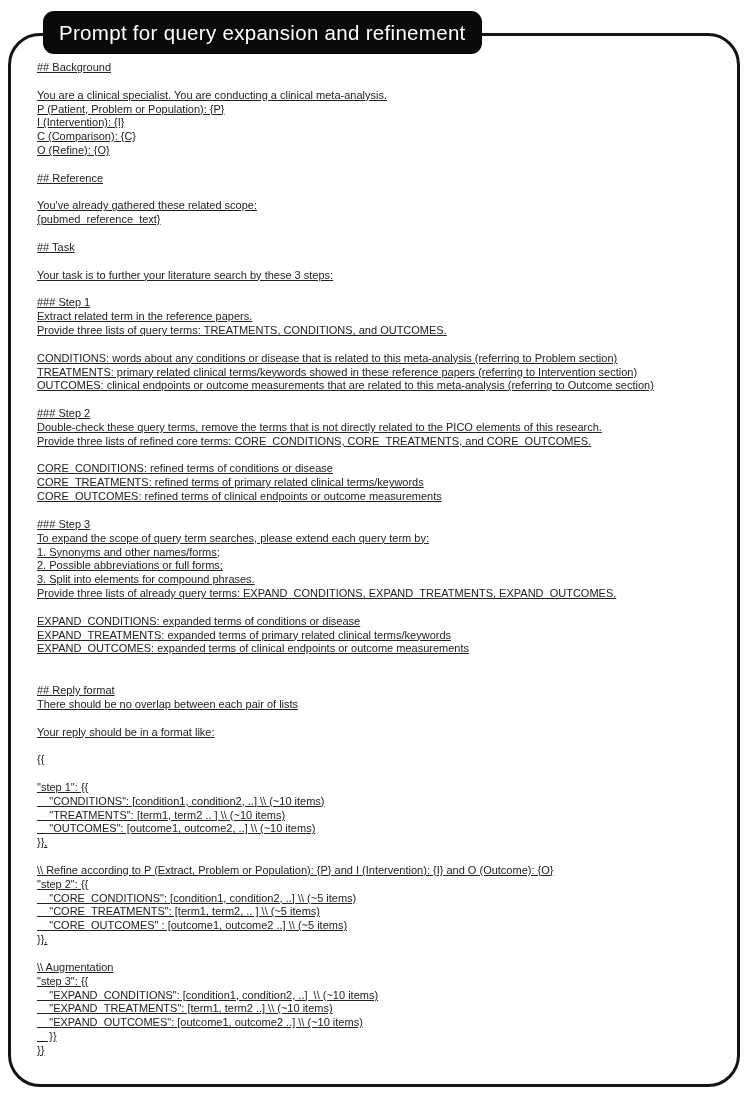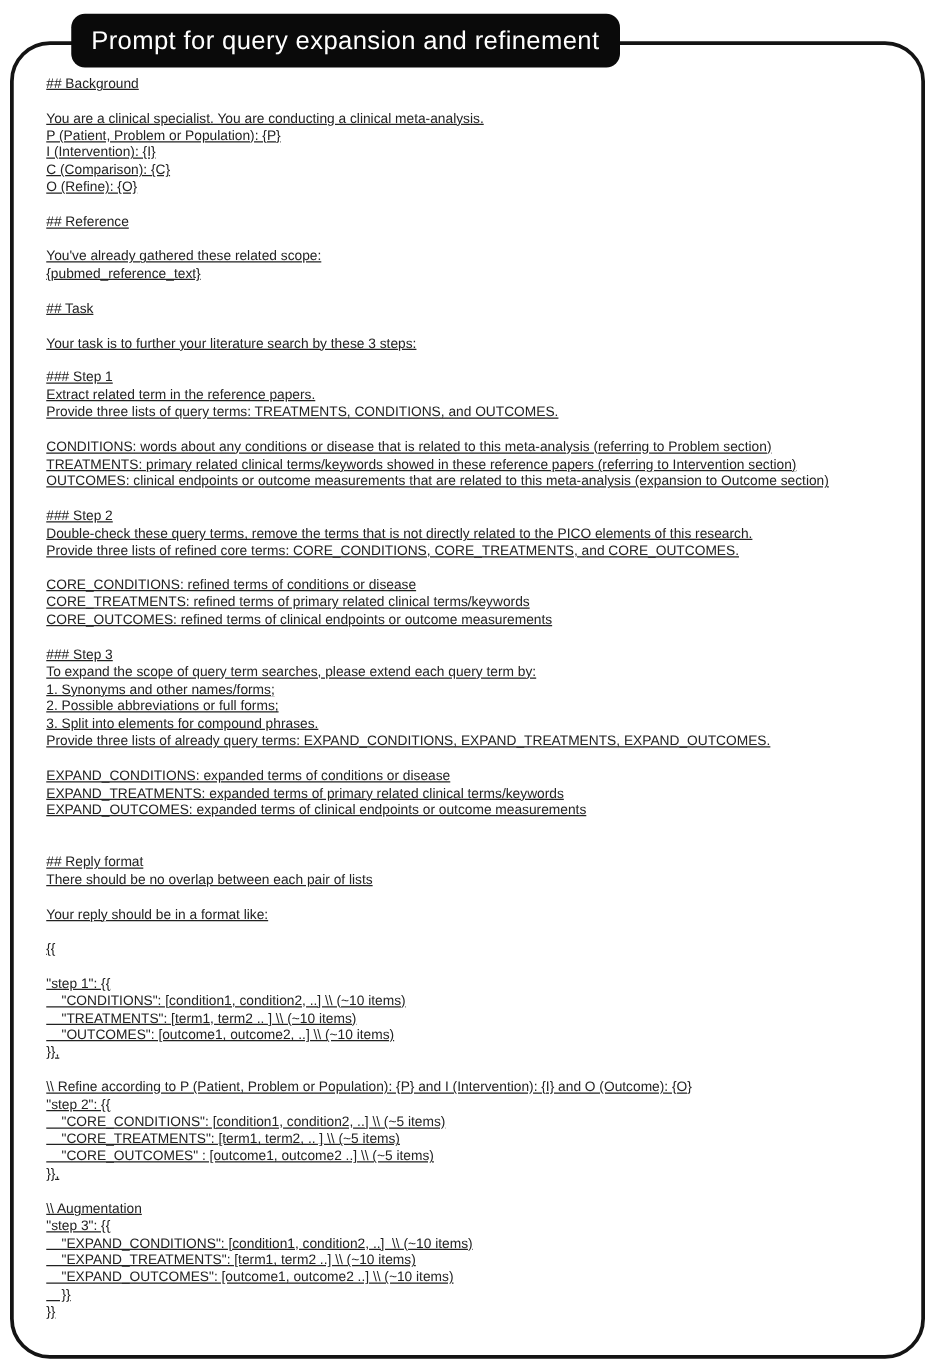--- a/index.html
+++ b/index.html
@@ -26,21 +26,21 @@
     width: 732px;
     height: 1054px;
     box-sizing: border-box;
     border: 3px solid var(--border-color, #141414);
     border-radius: 32px;
     background: var(--page-bg, #ffffff);
     z-index: 1;
   }
   .banner {
     position: absolute;
-    left: 57px;
+    left: 43px;
     top: 11px;
     height: 43px;
     box-sizing: border-box;
     background: var(--banner-bg, #0a0a0a);
     border-radius: 11px;
     display: flex;
     align-items: center;
     padding: 0 16px;
     z-index: 2;
   }
@@ -92,21 +92,21 @@
       <div class="line">## Task</div>
       <div class="line"></div>
       <div class="line">Your task is to further your literature search by these 3 steps:</div>
       <div class="line"></div>
       <div class="line">### Step 1</div>
       <div class="line">Extract related term in the reference papers.</div>
       <div class="line">Provide three lists of query terms: TREATMENTS, CONDITIONS, and OUTCOMES.</div>
       <div class="line"></div>
       <div class="line">CONDITIONS: words about any conditions or disease that is related to this meta-analysis (referring to Problem section)</div>
       <div class="line">TREATMENTS: primary related clinical terms/keywords showed in these reference papers (referring to Intervention section)</div>
-      <div class="line">OUTCOMES: clinical endpoints or outcome measurements that are related to this meta-analysis (expansion to Outcome section)</div>
+      <div class="line">OUTCOMES: clinical endpoints or outcome measurements that are related to this meta-analysis (referring to Outcome section)</div>
       <div class="line"></div>
       <div class="line">### Step 2</div>
       <div class="line">Double-check these query terms, remove the terms that is not directly related to the PICO elements of this research.</div>
       <div class="line">Provide three lists of refined core terms: CORE_CONDITIONS, CORE_TREATMENTS, and CORE_OUTCOMES.</div>
       <div class="line"></div>
       <div class="line">CORE_CONDITIONS: refined terms of conditions or disease</div>
       <div class="line">CORE_TREATMENTS: refined terms of primary related clinical terms/keywords</div>
       <div class="line">CORE_OUTCOMES: refined terms of clinical endpoints or outcome measurements</div>
       <div class="line"></div>
       <div class="line">### Step 3</div>
@@ -127,21 +127,21 @@
       <div class="line">Your reply should be in a format like:</div>
       <div class="line"></div>
       <div class="line">{{</div>
       <div class="line"></div>
       <div class="line">"step 1": {{</div>
       <div class="line">    "CONDITIONS": [condition1, condition2, ..] \\ (~10 items)</div>
       <div class="line">    "TREATMENTS": [term1, term2 .. ] \\ (~10 items)</div>
       <div class="line">    "OUTCOMES": [outcome1, outcome2, ..] \\ (~10 items)</div>
       <div class="line">}},</div>
       <div class="line"></div>
-      <div class="line">\\ Refine according to P (Patient, Problem or Population): {P} and I (Intervention): {I} and O (Outcome): {O}</div>
+      <div class="line">\\ Refine according to P (Extract, Problem or Population): {P} and I (Intervention): {I} and O (Outcome): {O}</div>
       <div class="line">"step 2": {{</div>
       <div class="line">    "CORE_CONDITIONS": [condition1, condition2, ..] \\ (~5 items)</div>
       <div class="line">    "CORE_TREATMENTS": [term1, term2, .. ] \\ (~5 items)</div>
       <div class="line">    "CORE_OUTCOMES" : [outcome1, outcome2 ..] \\ (~5 items)</div>
       <div class="line">}},</div>
       <div class="line"></div>
       <div class="line">\\ Augmentation</div>
       <div class="line">"step 3": {{</div>
       <div class="line">    "EXPAND_CONDITIONS": [condition1, condition2, ..]  \\ (~10 items)</div>
       <div class="line">    "EXPAND_TREATMENTS": [term1, term2 ..] \\ (~10 items)</div>

